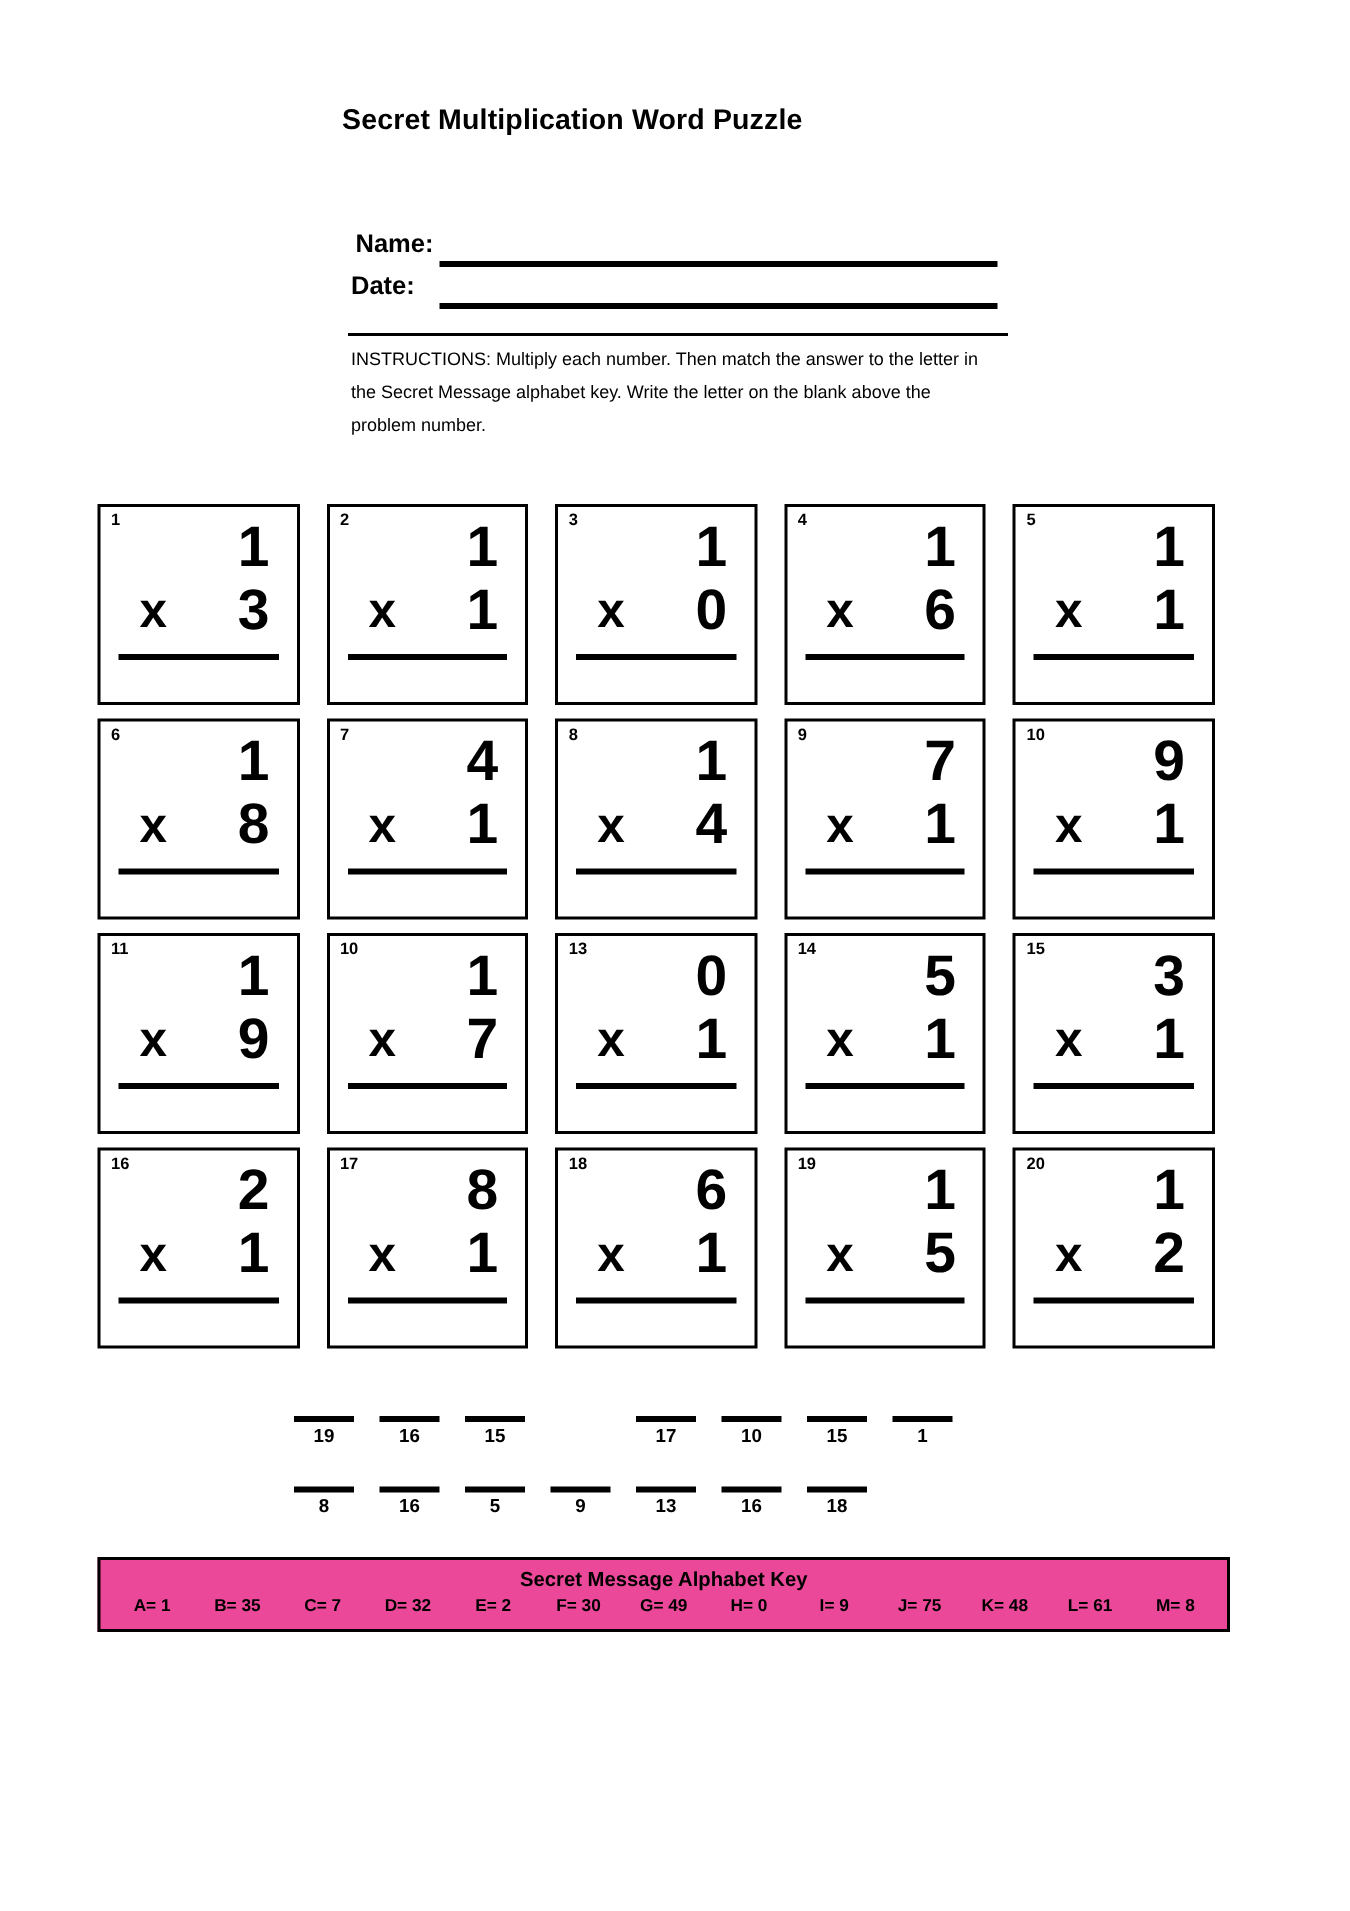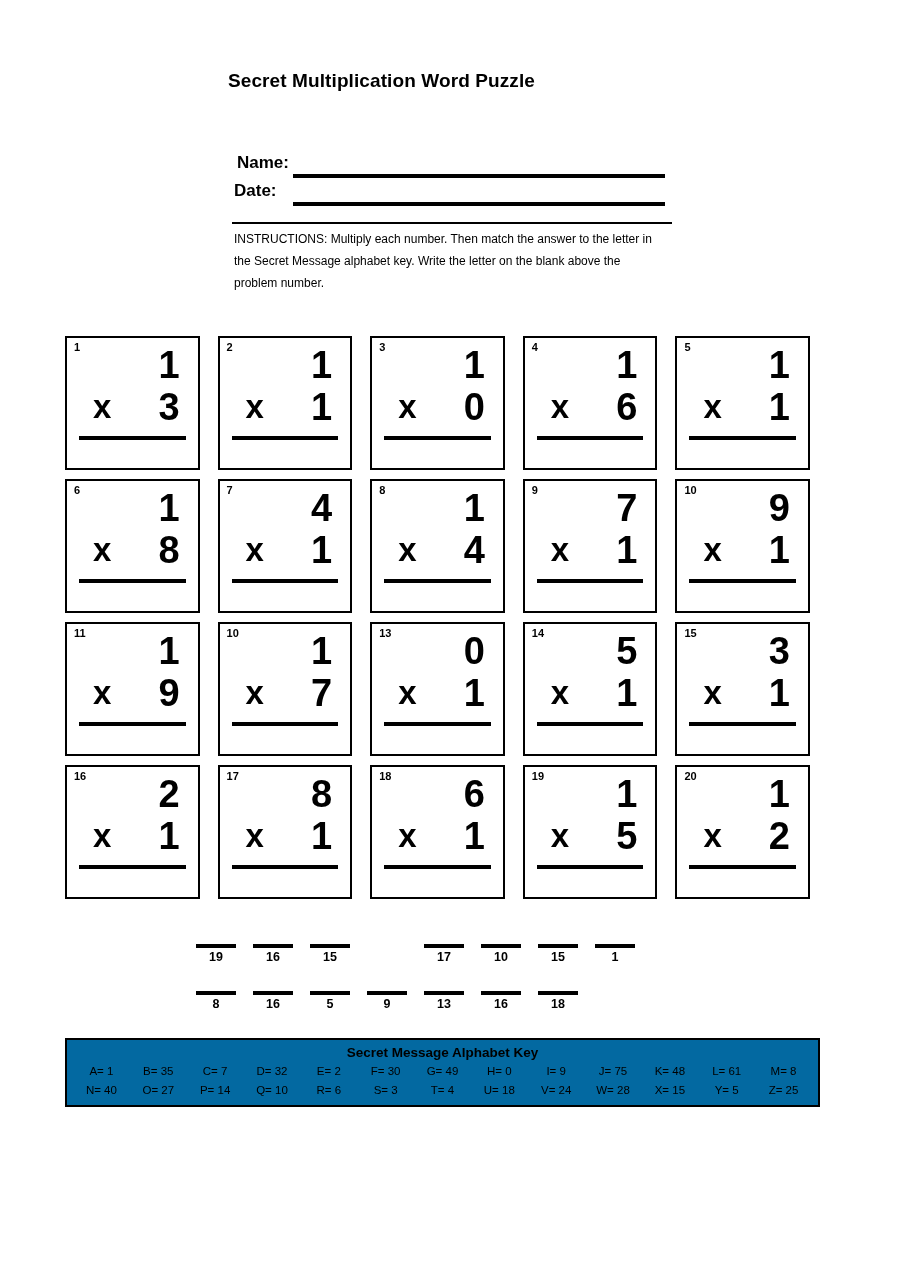--- a/index.html
+++ b/index.html
@@ -172,32 +172,33 @@
   }
 
   
   #alpha-key {
     position: absolute;
     left: 65px;
     top: 1038px;
     width: 755px;
     border: 2px solid #000;
     box-sizing: border-box;
-    background: #0369a1;
+    background: #ec4899;
     padding: 3px 0 5px 0;
   }
   #alpha-key-title {
     text-align: center;
     font-size: 13.5px;
     font-weight: bold;
     line-height: 19px;
   }
   .key-row {
     display: flex;
     padding: 0 6px;
+    font-weight: bold;
   }
   .key-cell {
     flex: 1 1 0;
     text-align: center;
     font-size: 11.5px;
     line-height: 19px;
     white-space: nowrap;
   }
 </style>
 </head>
@@ -449,28 +450,13 @@
       <div class="key-cell">E= 2</div>
       <div class="key-cell">F= 30</div>
       <div class="key-cell">G= 49</div>
       <div class="key-cell">H= 0</div>
       <div class="key-cell">I= 9</div>
       <div class="key-cell">J= 75</div>
       <div class="key-cell">K= 48</div>
       <div class="key-cell">L= 61</div>
       <div class="key-cell">M= 8</div>
     </div>
-  <div class="key-row" id="key-row-2">
-      <div class="key-cell">N= 40</div>
-      <div class="key-cell">O= 27</div>
-      <div class="key-cell">P= 14</div>
-      <div class="key-cell">Q= 10</div>
-      <div class="key-cell">R= 6</div>
-      <div class="key-cell">S= 3</div>
-      <div class="key-cell">T= 4</div>
-      <div class="key-cell">U= 18</div>
-      <div class="key-cell">V= 24</div>
-      <div class="key-cell">W= 28</div>
-      <div class="key-cell">X= 15</div>
-      <div class="key-cell">Y= 5</div>
-      <div class="key-cell">Z= 25</div>
-    </div>
 </div>
 
 </body></html>

